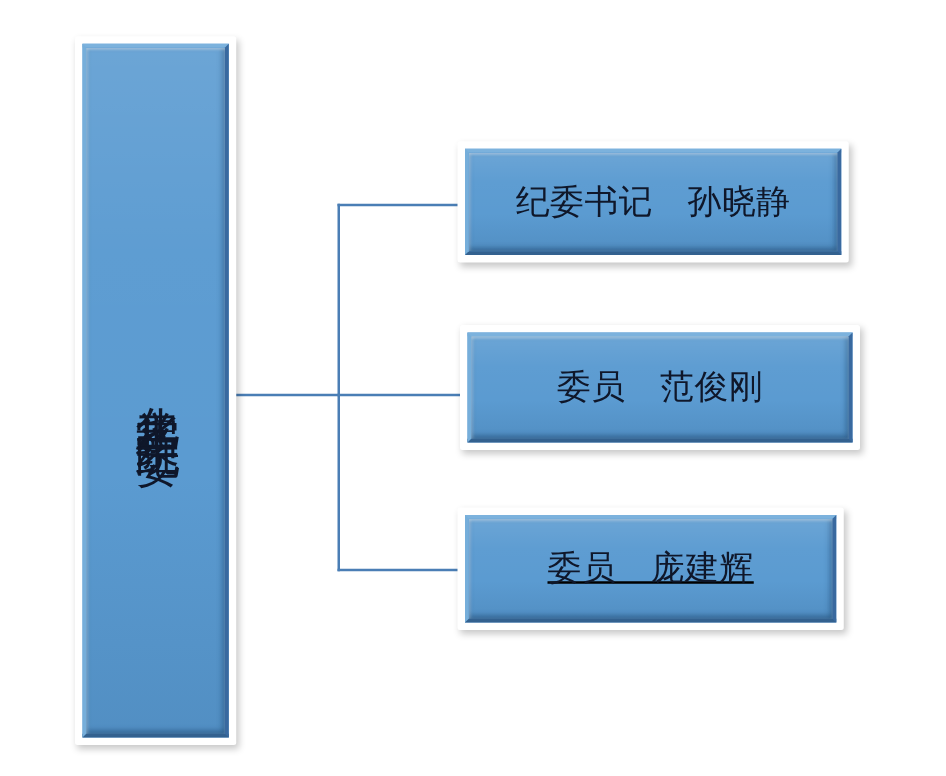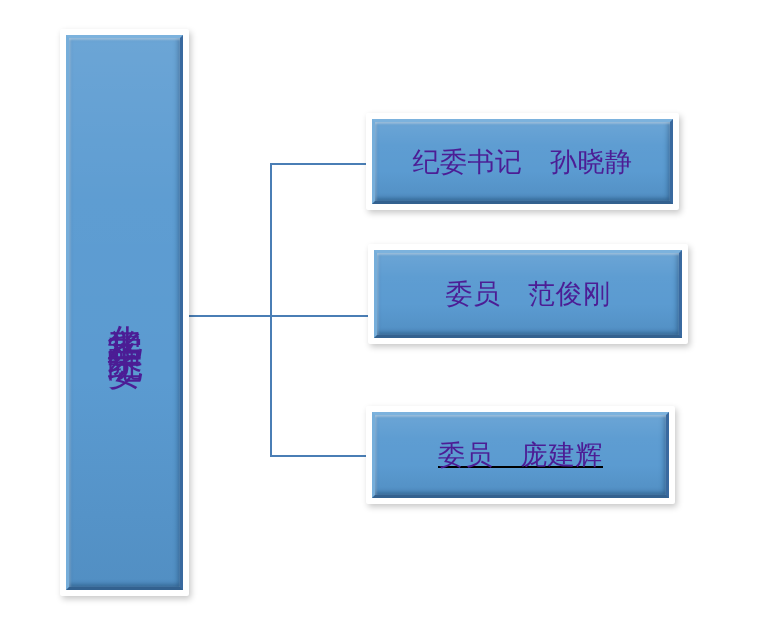--- a/index.html
+++ b/index.html
@@ -54,21 +54,21 @@
     pointer-events: none;
     background: linear-gradient(180deg,
         rgba(255,255,255,0.10) 0%,
         rgba(255,255,255,0.02) 30%,
         rgba(0,0,0,0.00) 62%,
         rgba(15,55,95,0.12) 100%);
   }
   .node-label {
     position: relative;
     z-index: 2;
-    color: #4c1d95;
+    color: #0f172a;
     font-size: 27px;
     line-height: 1.25;
     letter-spacing: 0.5px;
     white-space: pre;
     text-align: center;
   }
 
   
   #root-node {
     left: 60px;
@@ -84,21 +84,21 @@
     font-size: 35px;
     line-height: 1.52;
     writing-mode: vertical-rl;
     text-orientation: upright;
     white-space: nowrap;
     letter-spacing: 4px;
   }
 
   
   #child-0 { left: 366px; top: 113px; width: 313px; height: 97px; }
-  #child-1 { left: 368px; top: 244px; width: 320px; height: 100px; }
+  #child-1 { left: 368px; top: 260px; width: 320px; height: 100px; }
   #child-2 { left: 366px; top: 406px; width: 309px; height: 98px; text-decoration: underline; }
 
   
   .conn {
     position: absolute;
     background: #4a7eb5;
   }
   .conn-h { height: 2px; }
   .conn-v { width: 2px; }
 

